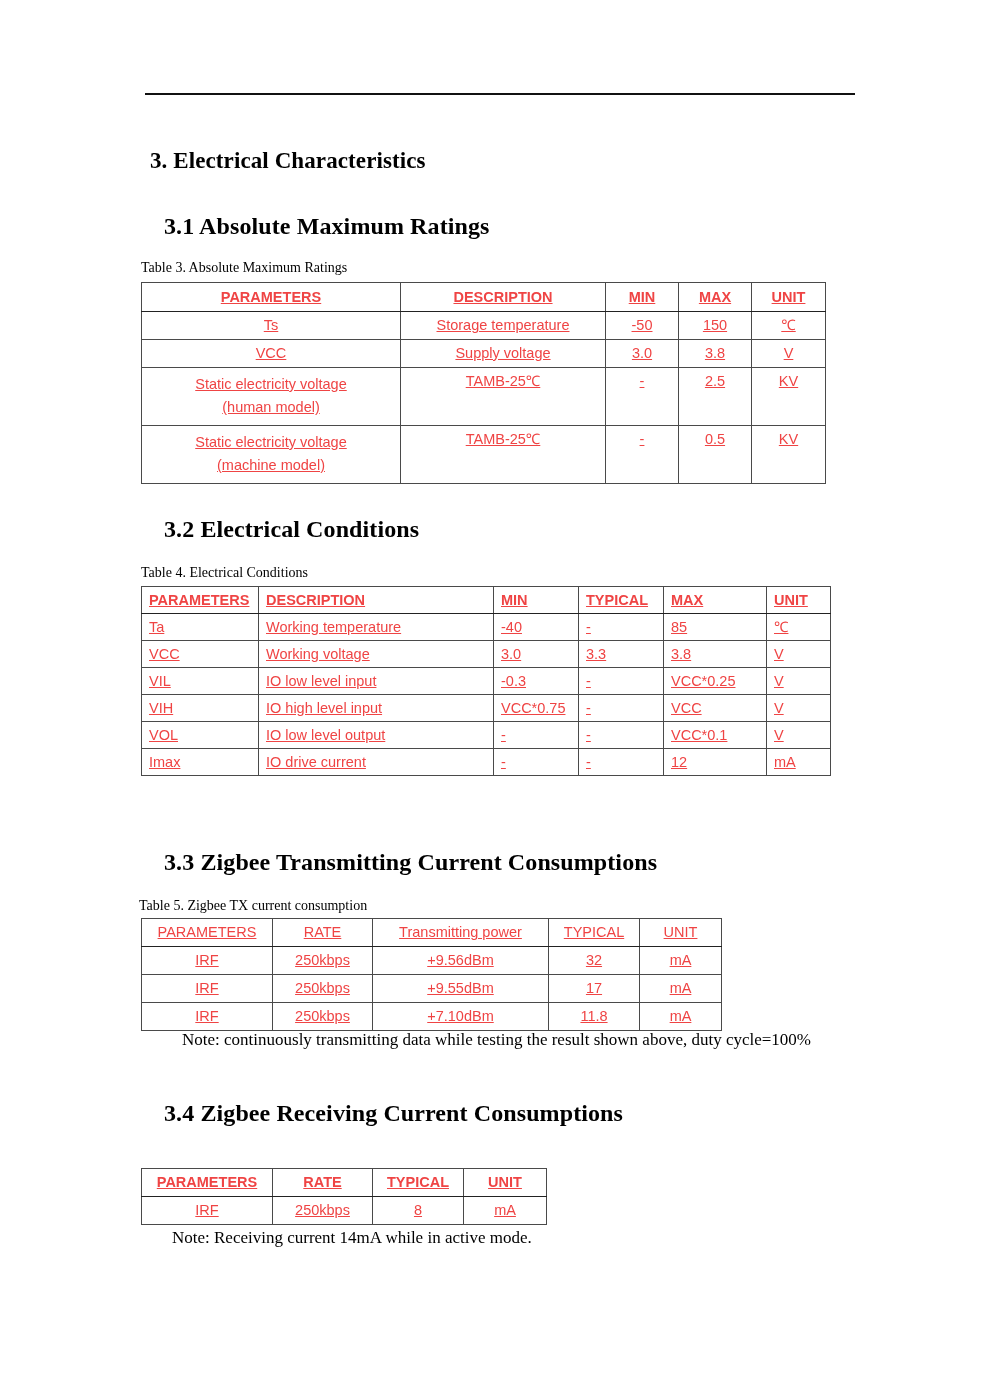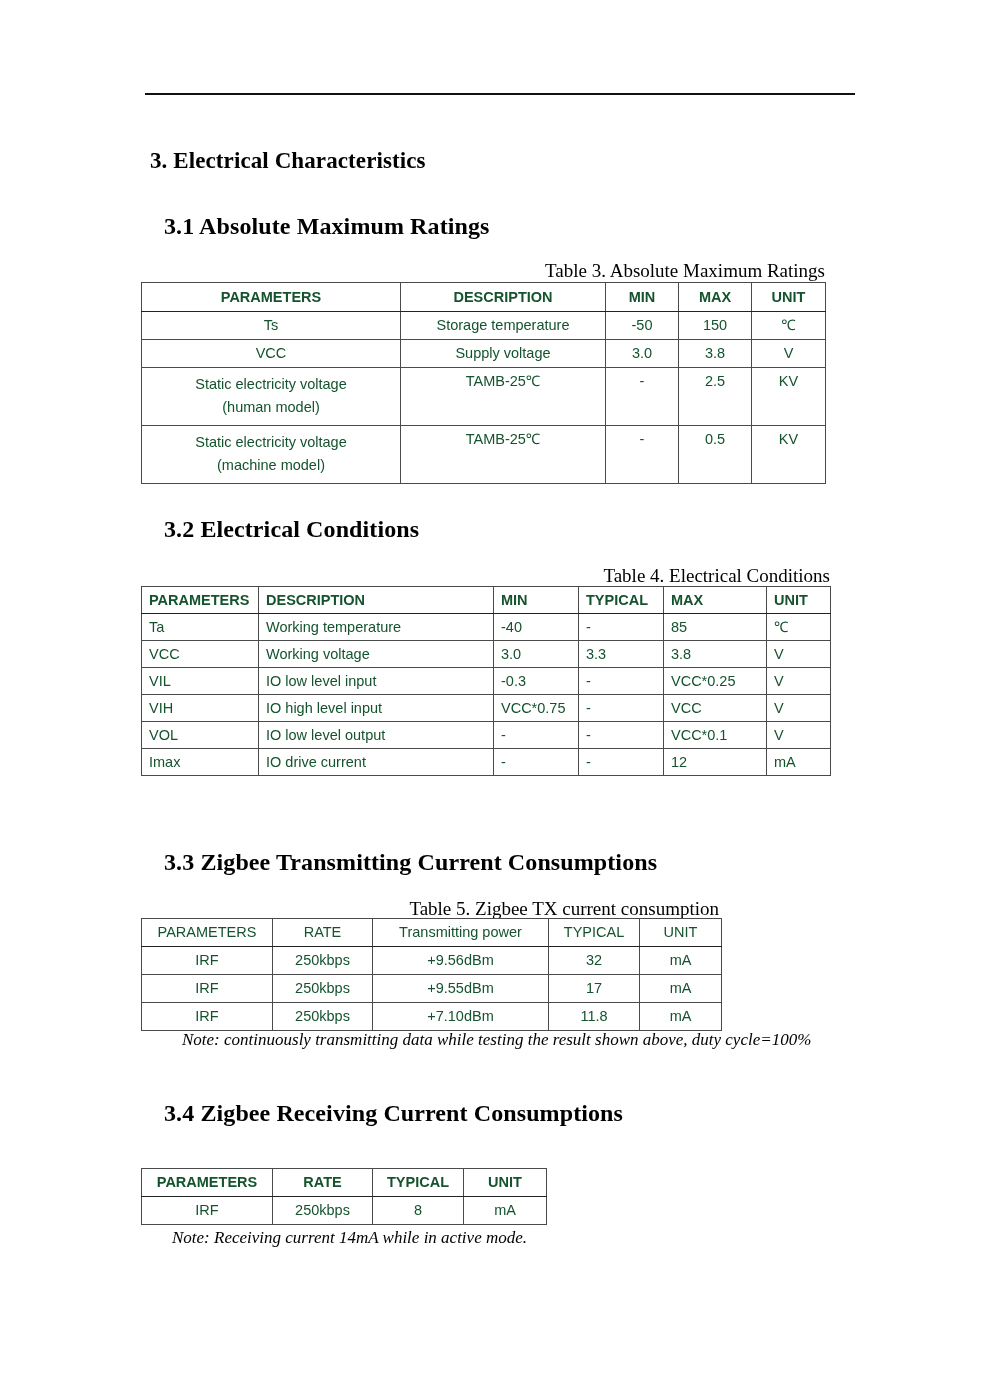--- a/index.html
+++ b/index.html
@@ -66,42 +66,42 @@
     font-weight: bold;
     font-size: 24px;
     letter-spacing: 0.1px;
     white-space: nowrap;
   }
 
   
   .tbl-caption {
     position: absolute;
     font-family: "Liberation Serif", serif;
-    font-size: 19px;
-    text-align: right;
+    font-size: 14px;
+    text-align: left;
     white-space: nowrap;
   }
 
   
   .note {
     position: absolute;
     font-family: "Liberation Serif", serif;
     font-size: 17px;
     white-space: nowrap;
-    font-style: italic;
   }
 
   
   table.dt {
     position: absolute;
     border-collapse: collapse;
     table-layout: fixed;
     font-family: "Liberation Sans", sans-serif;
     font-size: 14.5px;
-    color: #14532d;
+    color: #ef4444;
+    text-decoration: underline;
   }
   table.dt td, table.dt th {
     border: 1px solid #4a4a4a;
     padding: 0 6px;
     font-weight: normal;
     vertical-align: top;
     line-height: 17px;
   }
   table.dt thead th {
     border-bottom: 1.6px solid #222;

